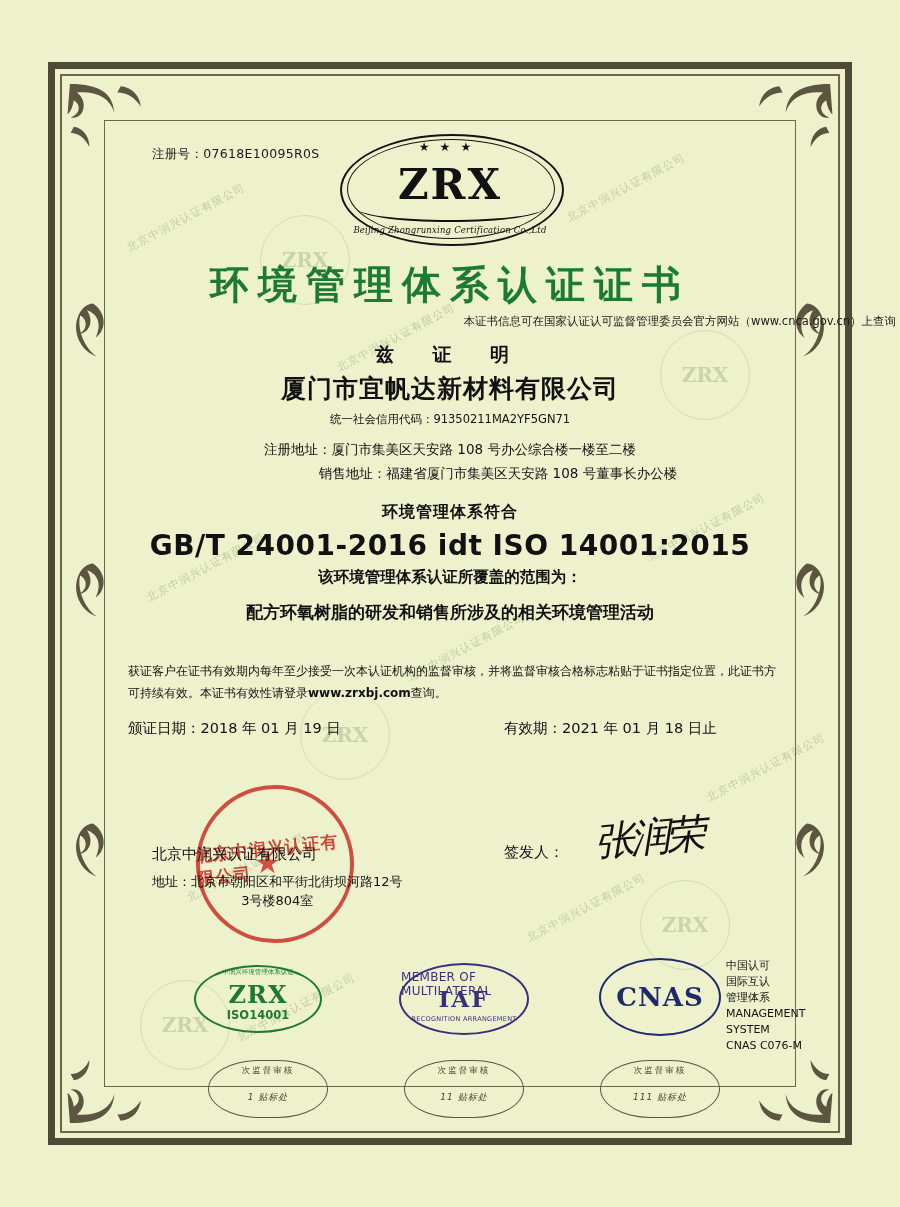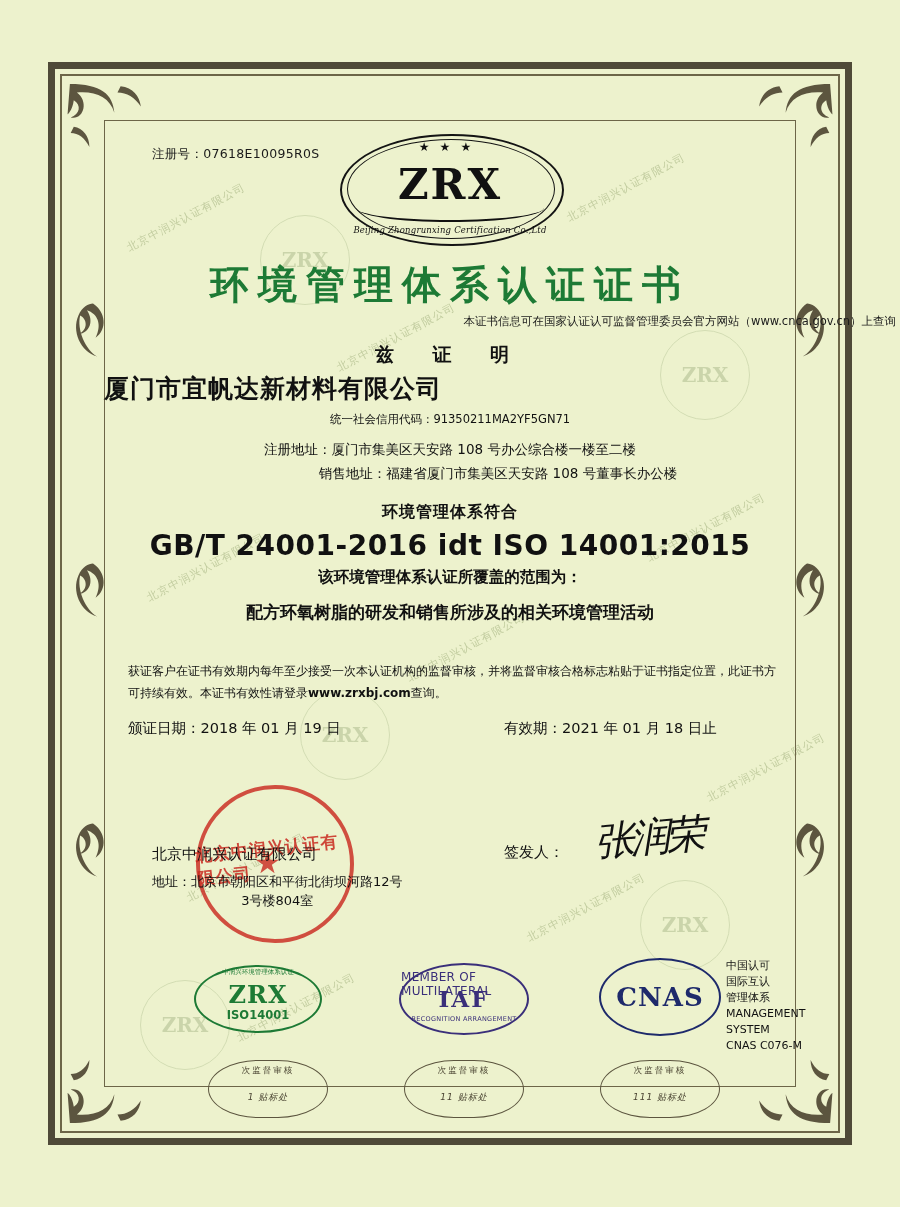--- a/index.html
+++ b/index.html
@@ -114,21 +114,21 @@
   }
   .subnote{
     position:absolute;left:0;top:194px;width:792px;text-align:right;
     font-size:11.5px;color:#1a1a1a;
   }
   .zizhengming{
     position:absolute;left:0;top:222px;width:692px;text-align:center;
     font-size:19px;font-weight:bold;color:#111;letter-spacing:16px;
   }
   .company{
-    position:absolute;left:0;top:252px;width:692px;
+    position:absolute;left:0;top:252px;width:692px;text-align:center;
     font-size:25px;font-weight:bold;color:#111;letter-spacing:1px;
   }
   .credit{
     position:absolute;left:0;top:292px;width:692px;text-align:center;
     font-size:11.5px;color:#111;
   }
   .addr1{
     position:absolute;left:0;top:321px;width:692px;text-align:center;
     font-size:13.5px;color:#111;
   }

